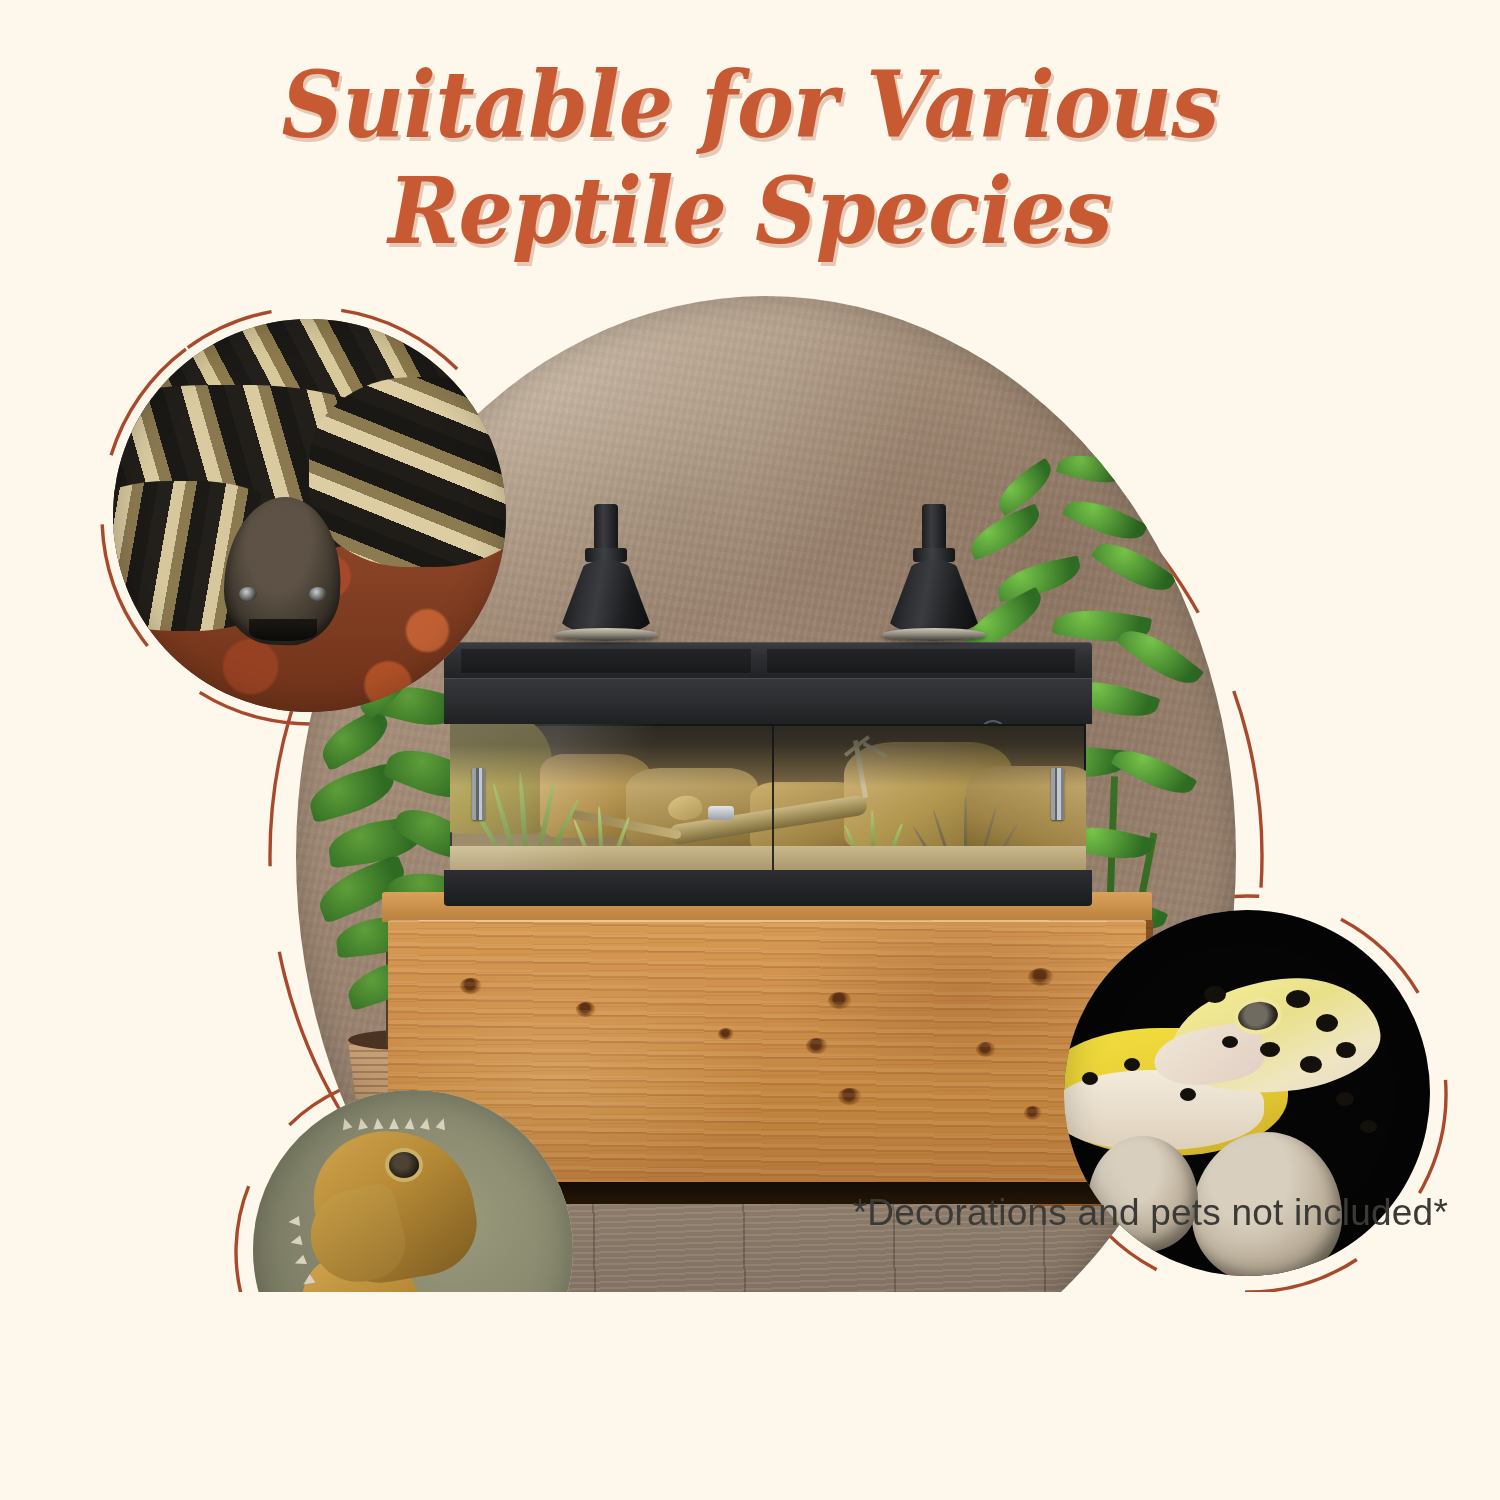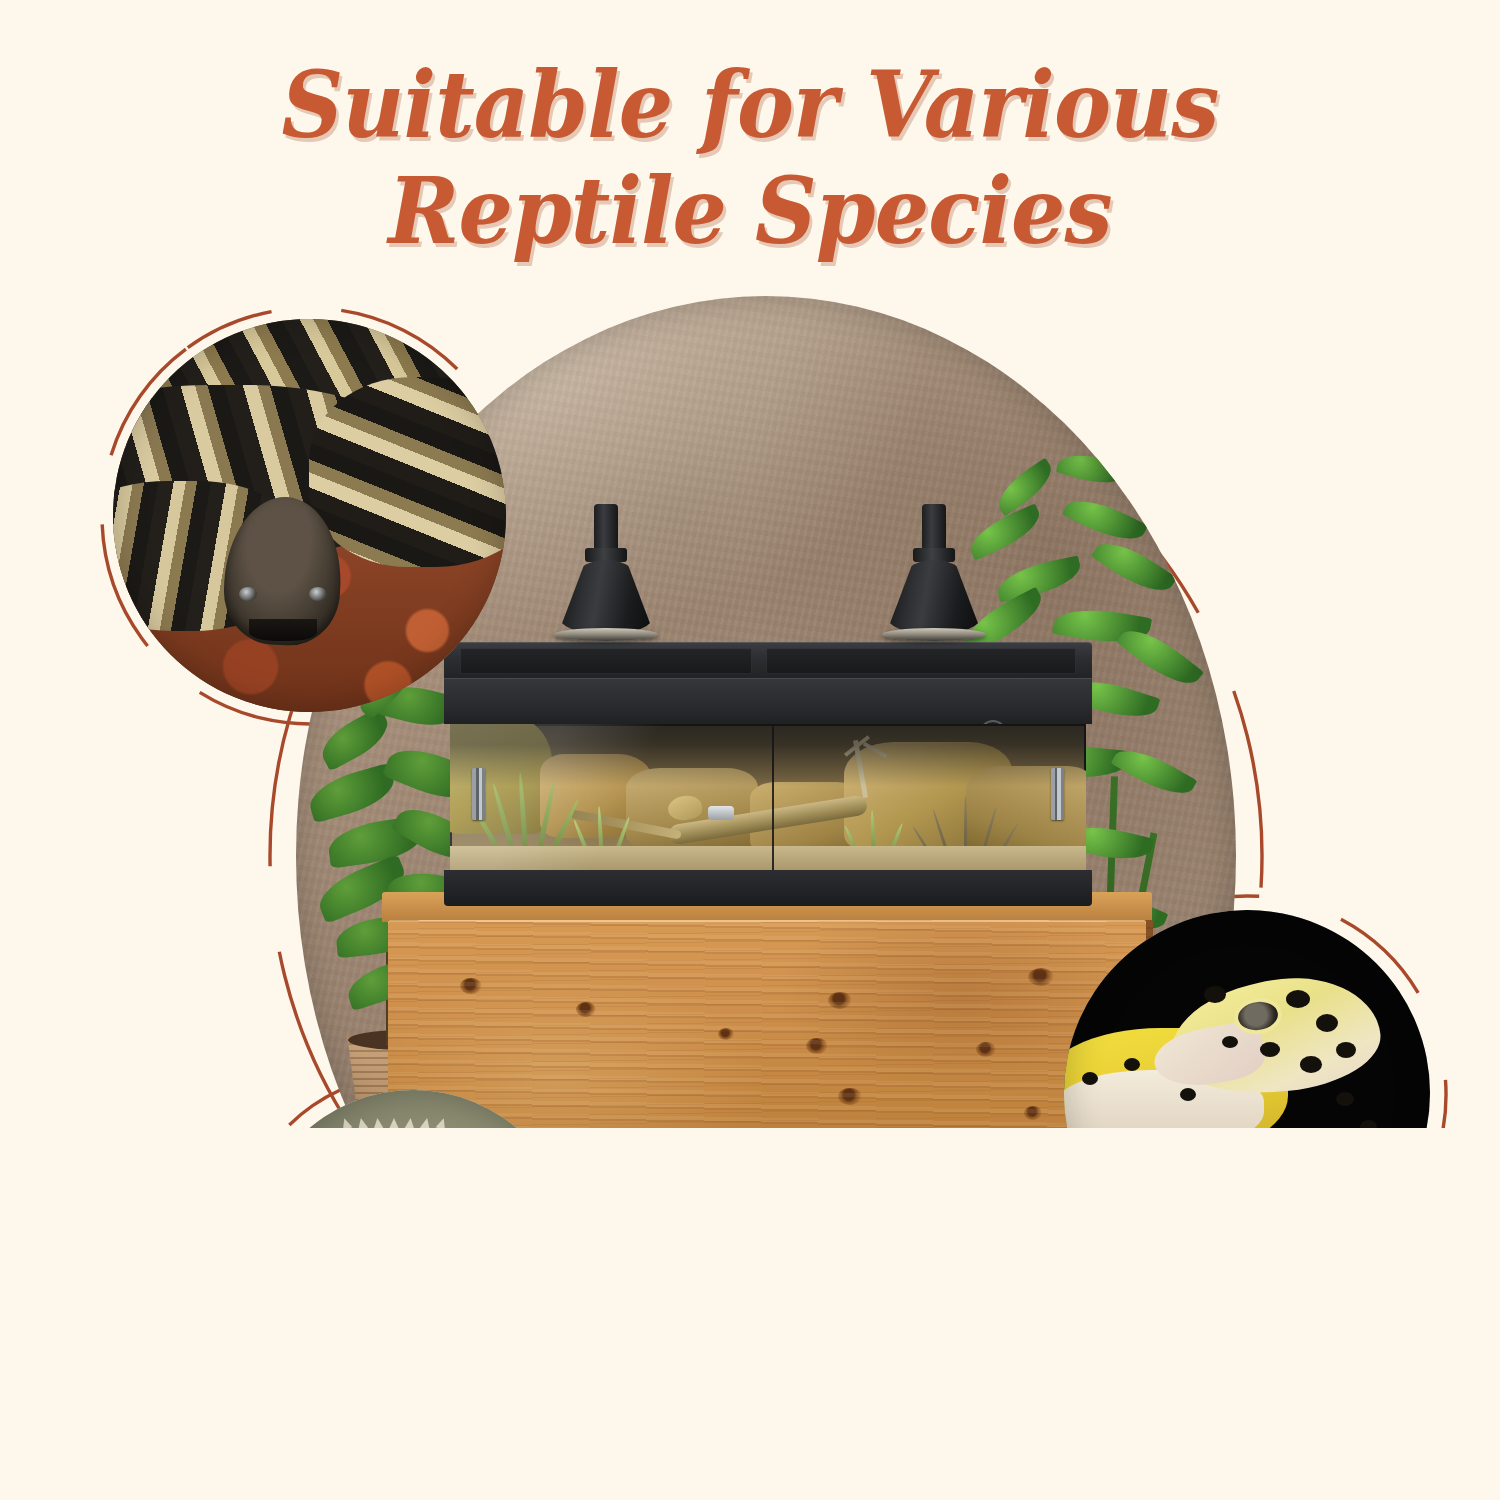--- a/index.html
+++ b/index.html
@@ -5,21 +5,21 @@
 <style>
   html,body{margin:0;padding:0;}
   body{
     width:1500px;height:1500px;
     background:#FDF8EB;
     font-family:"Liberation Sans", sans-serif;
     overflow:hidden;
   }
   #stage{
     position:relative;
-    width:1500px;height:1128px;
+    width:1500px;height:1292px;
     background:#FDF8EB;
     overflow:hidden;
   }
 
   
   #headline{
     position:absolute;
     left:0; top:52px;
     width:1500px;
     text-align:center;
@@ -640,14 +640,15 @@
       <div class="spikeRow" style="left:42px;top:230px;">
         <div class="spike" style="left:0px;  top:0px;  transform:rotate(-100deg);"></div>
         <div class="spike" style="left:2px;  top:22px; transform:rotate(-100deg);"></div>
         <div class="spike" style="left:4px;  top:44px; transform:rotate(-100deg);"></div>
         <div class="spike" style="left:8px;  top:66px; transform:rotate(-100deg);"></div>
       </div>
       <div class="vig"></div>
     </div>
   </div>
 
+  <div id="disclaimer">*Decorations and pets not included*</div>
 
 </div>
 
 </body></html>

